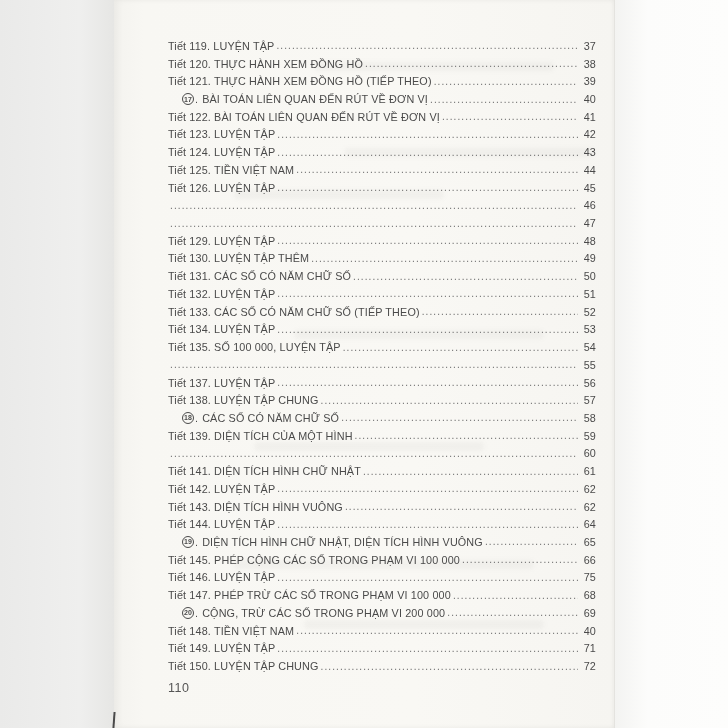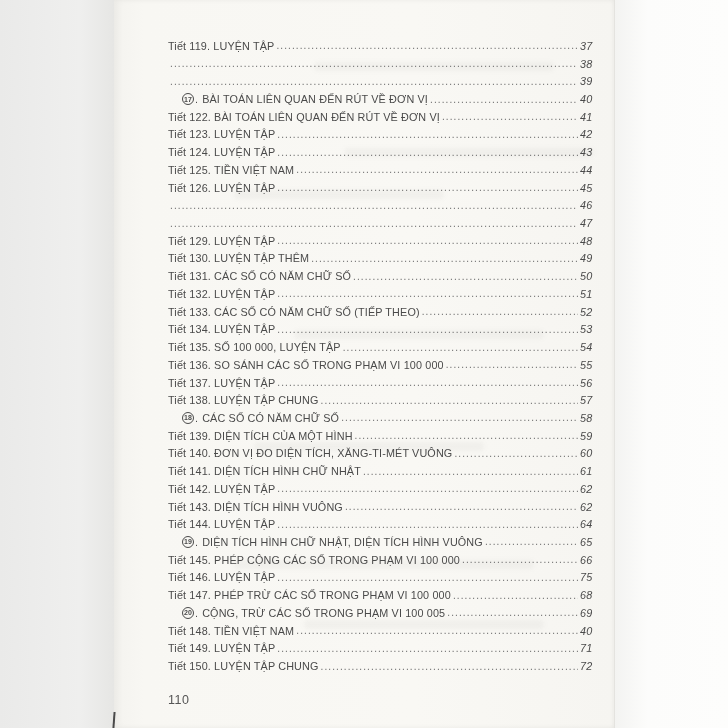--- a/index.html
+++ b/index.html
@@ -49,24 +49,24 @@
     display:inline-flex;align-items:center;justify-content:center;
     width:12px;height:12px;border:1.2px solid #4a4a4a;border-radius:50%;
     font-size:7px;font-weight:bold;color:#4a4a4a;margin-right:1px;
     box-sizing:border-box;letter-spacing:0;
   }
   .sep{margin-right:4px;}
   .leader{
     flex:1 1 auto;overflow:hidden;height:13px;line-height:13px;
     font-size:10px;letter-spacing:1.1px;color:#6e6e6e;margin:0 2px;
   }
-  .pageno{flex:0 0 auto;min-width:16px;font-size:10.8px;color:#4a4a4a;font-style:italic;}
+  .pageno{flex:0 0 auto;min-width:16px;text-align:right;font-size:10.8px;color:#4a4a4a;}
   .footer{
     position:absolute;left:54px;top:681px;
-    font-size:12.5px;color:#555;letter-spacing:0.5px;margin-top:12px;
+    font-size:12.5px;color:#555;letter-spacing:0.5px;
   }
 </style>
 </head>
 <body>
 
 <div class="bg-left"></div>
 <div class="bg-right"></div>
 
 <div class="page">
   <div class="ghost g1"></div>
@@ -77,24 +77,26 @@
   <div class="ghost g6"></div>
   <div class="ghost g7"></div>
 
   <div class="toc">
       <div class="toc-row">
         <span class="label">Tiết 119. LUYỆN TẬP</span>
         <span class="leader">....................................................................................................................................................................................................................................................................</span>
         <span class="pageno">37</span>
       </div>
       <div class="toc-row">
+        <span class="label">Tiết 120. THỰC HÀNH XEM ĐỒNG HỒ</span>
         <span class="leader">....................................................................................................................................................................................................................................................................</span>
         <span class="pageno">38</span>
       </div>
       <div class="toc-row">
+        <span class="label">Tiết 121. THỰC HÀNH XEM ĐỒNG HỒ (TIẾP THEO)</span>
         <span class="leader">....................................................................................................................................................................................................................................................................</span>
         <span class="pageno">39</span>
       </div>
       <div class="toc-row section">
         <span class="label">
           <span class="circle-num">17</span>
           <span class="sep">.</span>
           <span>BÀI TOÁN LIÊN QUAN ĐẾN RÚT VỀ ĐƠN VỊ</span>
         </span>
         <span class="leader">....................................................................................................................................................................................................................................................................</span>
@@ -162,21 +164,20 @@
         <span class="label">Tiết 134. LUYỆN TẬP</span>
         <span class="leader">....................................................................................................................................................................................................................................................................</span>
         <span class="pageno">53</span>
       </div>
       <div class="toc-row">
         <span class="label">Tiết 135. SỐ 100 000,  LUYỆN TẬP</span>
         <span class="leader">....................................................................................................................................................................................................................................................................</span>
         <span class="pageno">54</span>
       </div>
       <div class="toc-row">
-        <span class="label">Tiết 136. SO SÁNH CÁC SỐ TRONG PHẠM VI 100 000</span>
         <span class="leader">....................................................................................................................................................................................................................................................................</span>
         <span class="pageno">55</span>
       </div>
       <div class="toc-row">
         <span class="label">Tiết 137. LUYỆN TẬP</span>
         <span class="leader">....................................................................................................................................................................................................................................................................</span>
         <span class="pageno">56</span>
       </div>
       <div class="toc-row">
         <span class="label">Tiết 138. LUYỆN TẬP CHUNG</span>
@@ -191,21 +192,20 @@
         </span>
         <span class="leader">....................................................................................................................................................................................................................................................................</span>
         <span class="pageno">58</span>
       </div>
       <div class="toc-row">
         <span class="label">Tiết 139. DIỆN TÍCH CỦA MỘT HÌNH</span>
         <span class="leader">....................................................................................................................................................................................................................................................................</span>
         <span class="pageno">59</span>
       </div>
       <div class="toc-row">
-        <span class="label">Tiết 140. ĐƠN VỊ ĐO DIỆN TÍCH, XĂNG-TI-MÉT VUÔNG</span>
         <span class="leader">....................................................................................................................................................................................................................................................................</span>
         <span class="pageno">60</span>
       </div>
       <div class="toc-row">
         <span class="label">Tiết 141. DIỆN TÍCH HÌNH CHỮ NHẬT</span>
         <span class="leader">....................................................................................................................................................................................................................................................................</span>
         <span class="pageno">61</span>
       </div>
       <div class="toc-row">
         <span class="label">Tiết 142. LUYỆN TẬP</span>
@@ -243,21 +243,21 @@
       </div>
       <div class="toc-row">
         <span class="label">Tiết 147. PHÉP TRỪ CÁC SỐ TRONG PHẠM VI 100 000</span>
         <span class="leader">....................................................................................................................................................................................................................................................................</span>
         <span class="pageno">68</span>
       </div>
       <div class="toc-row section">
         <span class="label">
           <span class="circle-num">20</span>
           <span class="sep">.</span>
-          <span>CỘNG, TRỪ CÁC SỐ TRONG  PHẠM VI 100 005</span>
+          <span>CỘNG, TRỪ CÁC SỐ TRONG  PHẠM VI 200 000</span>
         </span>
         <span class="leader">....................................................................................................................................................................................................................................................................</span>
         <span class="pageno">69</span>
       </div>
       <div class="toc-row">
         <span class="label">Tiết 148. TIỀN VIỆT NAM</span>
         <span class="leader">....................................................................................................................................................................................................................................................................</span>
         <span class="pageno">40</span>
       </div>
       <div class="toc-row">

